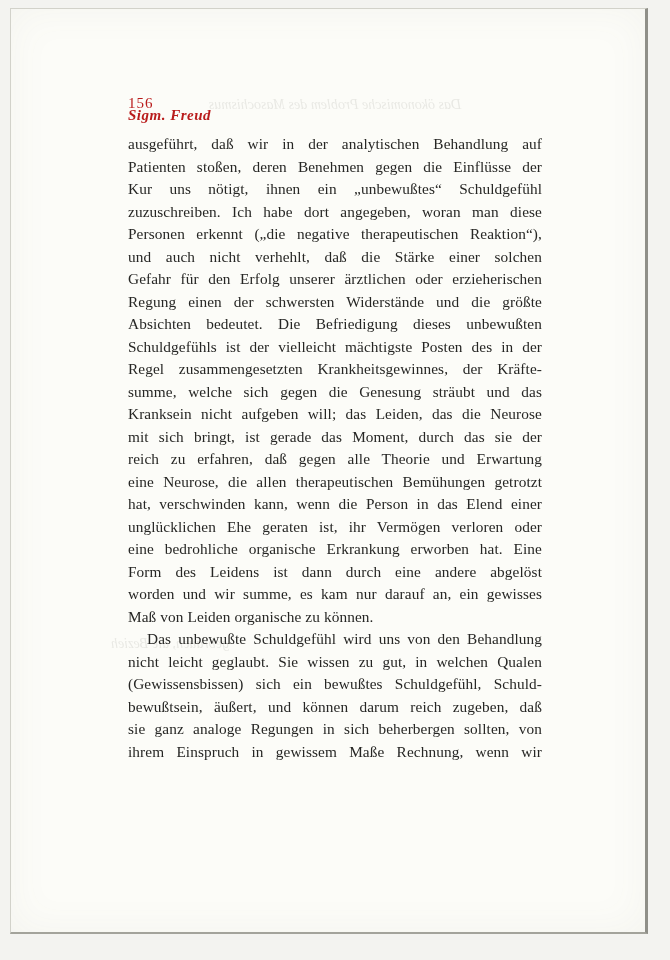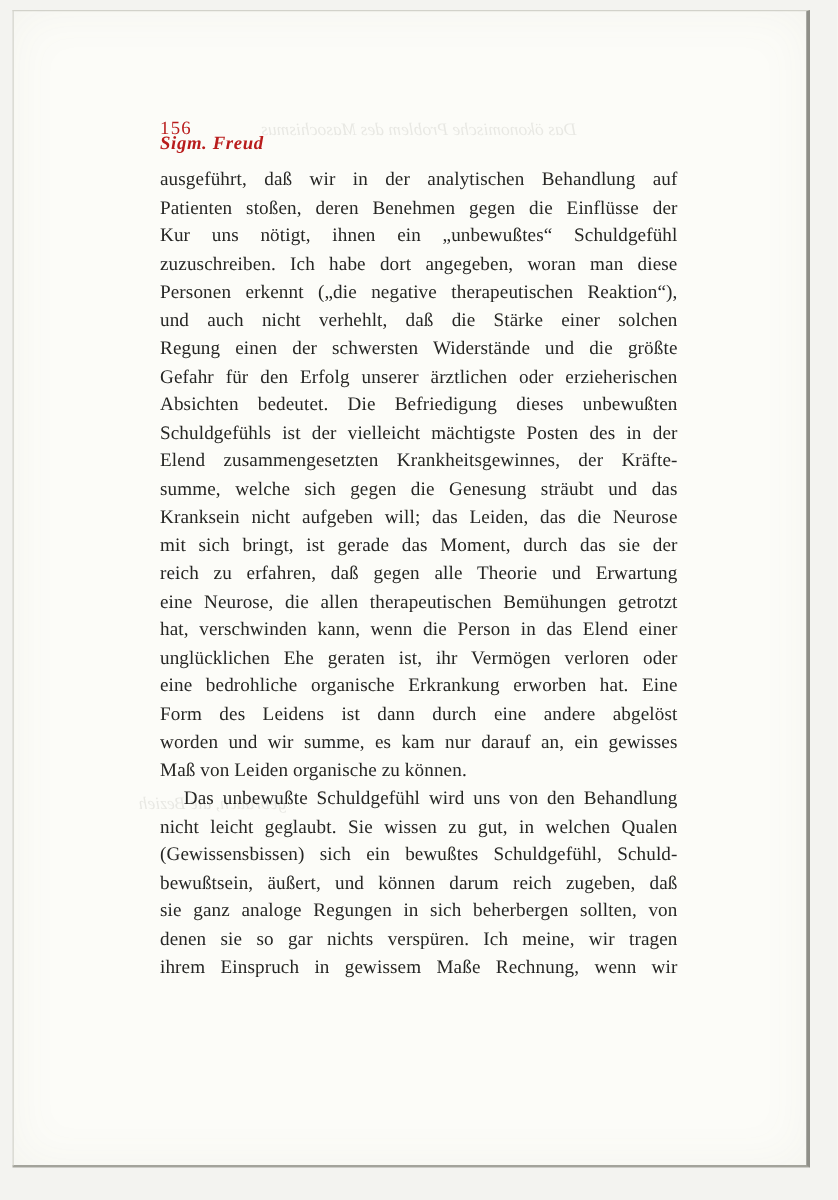--- a/index.html
+++ b/index.html
@@ -114,38 +114,37 @@
   </div>
 
   <div class="body-text">
 
   <div class="line">ausgeführt, daß wir in der analytischen Behandlung auf</div>
       <div class="line">Patienten stoßen, deren Benehmen gegen die Einflüsse der</div>
       <div class="line">Kur uns nötigt, ihnen ein „unbewußtes“ Schuldgefühl</div>
       <div class="line">zuzuschreiben. Ich habe dort angegeben, woran man diese</div>
       <div class="line">Personen erkennt („die negative therapeutischen Reaktion“),</div>
       <div class="line">und auch nicht verhehlt, daß die Stärke einer solchen</div>
+      <div class="line">Gefahr für den Erfolg unserer ärztlichen oder erzieherischen</div>
       <div class="line">Regung einen der schwersten Widerstände und die größte</div>
-      <div class="line">Gefahr für den Erfolg unserer ärztlichen oder erzieherischen</div>
       <div class="line">Absichten bedeutet. Die Befriedigung dieses unbewußten</div>
       <div class="line">Schuldgefühls ist der vielleicht mächtigste Posten des in der</div>
-      <div class="line">Elend zusammengesetzten Krankheitsgewinnes, der Kräfte-</div>
+      <div class="line">Regel zusammengesetzten Krankheitsgewinnes, der Kräfte-</div>
       <div class="line">summe, welche sich gegen die Genesung sträubt und das</div>
       <div class="line">Kranksein nicht aufgeben will; das Leiden, das die Neurose</div>
       <div class="line">mit sich bringt, ist gerade das Moment, durch das sie der</div>
       <div class="line">reich zu erfahren, daß gegen alle Theorie und Erwartung</div>
       <div class="line">eine Neurose, die allen therapeutischen Bemühungen getrotzt</div>
       <div class="line">hat, verschwinden kann, wenn die Person in das Elend einer</div>
       <div class="line">unglücklichen Ehe geraten ist, ihr Vermögen verloren oder</div>
       <div class="line">eine bedrohliche organische Erkrankung erworben hat. Eine</div>
       <div class="line">Form des Leidens ist dann durch eine andere abgelöst</div>
       <div class="line">worden und wir summe, es kam nur darauf an, ein gewisses</div>
       <div class="line para-end">Maß von Leiden organische zu können.</div>
       <div class="line indent">Das unbewußte Schuldgefühl wird uns von den Behandlung</div>
       <div class="line">nicht leicht geglaubt. Sie wissen zu gut, in welchen Qualen</div>
       <div class="line">(Gewissensbissen) sich ein bewußtes Schuldgefühl, Schuld-</div>
       <div class="line">bewußtsein, äußert, und können darum reich zugeben, daß</div>
       <div class="line">sie ganz analoge Regungen in sich beherbergen sollten, von</div>
-      <div class="line">denen sie so gar nichts verspüren. Ich meine, wir tragen</div>
       <div class="line">ihrem Einspruch in gewissem Maße Rechnung, wenn wir</div>
     </div>
 
 </div>
 
 </body></html>

